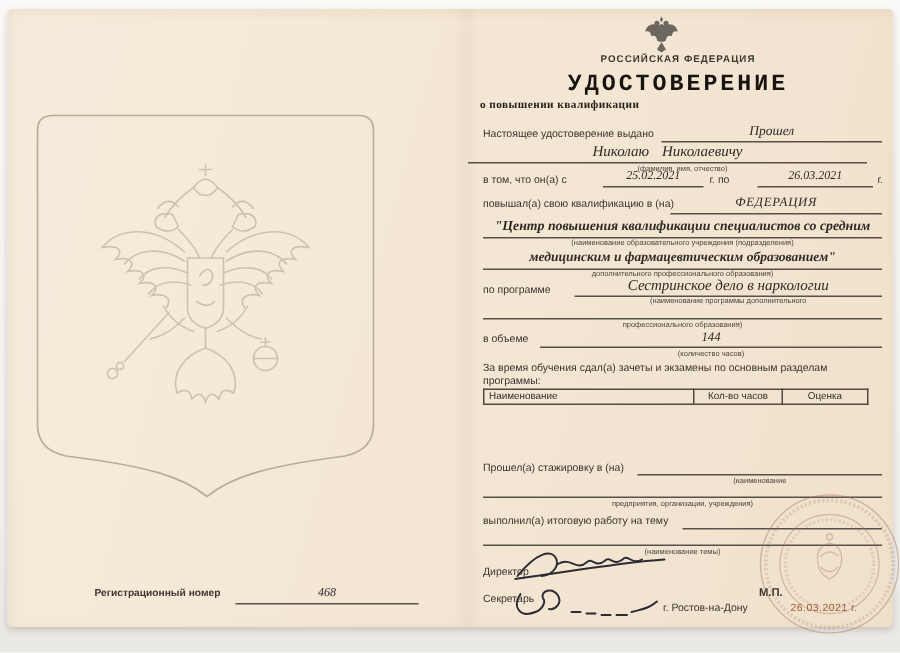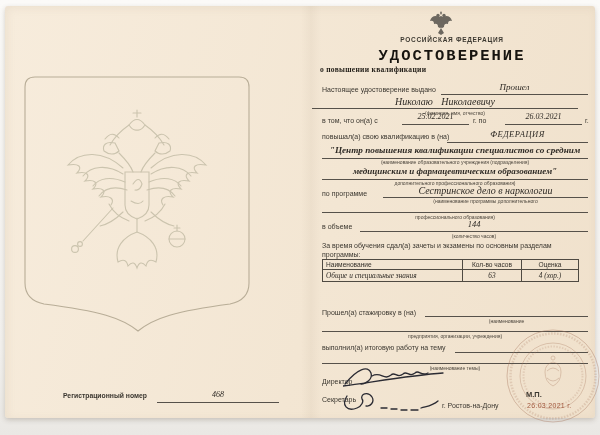--- a/index.html
+++ b/index.html
@@ -26,21 +26,21 @@
   .line{border-bottom:1px solid #56514a;}
   .country{font-size:6.5px;font-weight:bold;letter-spacing:.7px;color:#3c3830;text-align:center;}
   .title{font-family:Liberation Mono, monospace;font-weight:bold;font-size:15.5px;letter-spacing:2px;color:#17140f;text-align:center;}
   .subtitle{font-family:"Liberation Serif", serif;font-weight:bold;font-size:7.5px;color:#221e18;text-align:left;letter-spacing:.3px;}
   .tbl{position:absolute;left:317px;top:253px;width:256px;border:1px solid #4f4a42;border-collapse:collapse;table-layout:fixed;}
   .tbl th,.tbl td{border:1px solid #4f4a42;padding:1px 3px;}
   .tbl th{font-size:6.6px;font-weight:normal;color:#332f29;}
   .tbl td{font-family:"Liberation Serif", serif;font-style:italic;font-size:7.3px;color:#2e2a25;}
   .c{text-align:center;}
   .l{text-align:left;}
-  .mp{font-size:7.5px;font-weight:bold;color:#3a362f;margin-left:20px;}
+  .mp{font-size:7.5px;font-weight:bold;color:#3a362f;}
   .datestamp{font-size:7px;color:#a2593f;letter-spacing:.3px;}
   .reg-lbl{font-size:6.8px;font-weight:bold;color:#3a362f;}
   svg{display:block;}
 </style>
 </head>
 <body>
 
 <div class="paper">
   <div class="fold"></div>
 
@@ -134,25 +134,20 @@
           <col style="width:140px">
           <col style="width:59px">
           <col style="width:57px">
         </colgroup>
       <tbody>
           <tr>
         <th class="l">Наименование</th>
         <th class="c">Кол-во часов</th>
         <th class="c">Оценка</th>
       </tr>
-      <tr>
-        <td class="l">Общие и специальные знания</td>
-        <td class="c">63</td>
-        <td class="c">4 (хор.)</td>
-      </tr>
     </tbody>
       </table>
 
     <div class="abs lbl" style="left:317px;top:303px;">Прошел(а) стажировку в (на)</div>
     <div class="abs line" style="left:420px;top:300px;width:163px;height:10px;"></div>
     <div class="abs cap" style="left:420px;top:312px;width:163px;">(наименование</div>
     <div class="abs line" style="left:317px;top:315px;width:266px;height:10px;"></div>
     <div class="abs cap" style="left:317px;top:327px;width:266px;">предприятия, организации, учреждения)</div>
 
     <div class="abs lbl" style="left:317px;top:338px;">выполнил(а) итоговую работу на тему</div>

